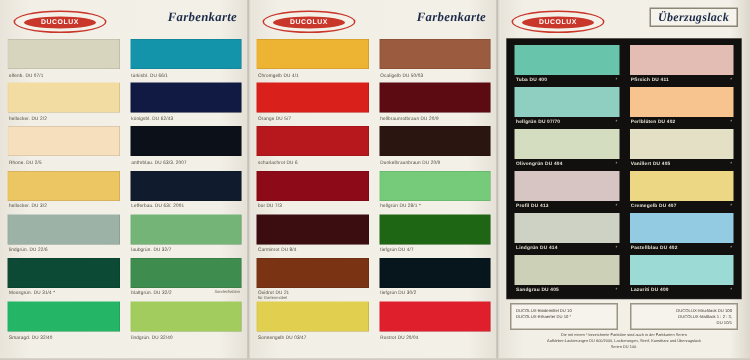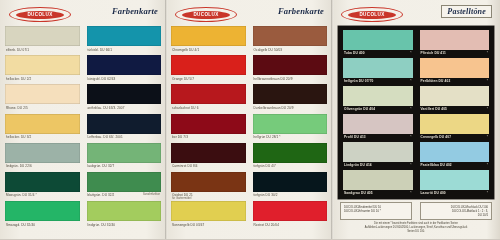--- a/index.html
+++ b/index.html
@@ -322,21 +322,21 @@
           <div class="cap">Rostrot DU 20/04</div>
         </div>
     </div>
   </div>
 
   <div class="panel p3">
     <div class="hdr">
       <div class="logo">
         <div class="inner">DUCOLUX</div>
       </div>
-      <div class="hdr-title boxed">Pastelltöne</div>
+      <div class="hdr-title boxed">Überzugslack</div>
     </div>
 
     <div class="darkcard">
       <div class="pgrid">
         <div class="pcell">
             <div class="pchip" style="background:#68c4ab"></div>
             <div class="pcap">Tuba DU 400</div>
             <div class="pstar">*</div>
           </div>
         <div class="pcell">

